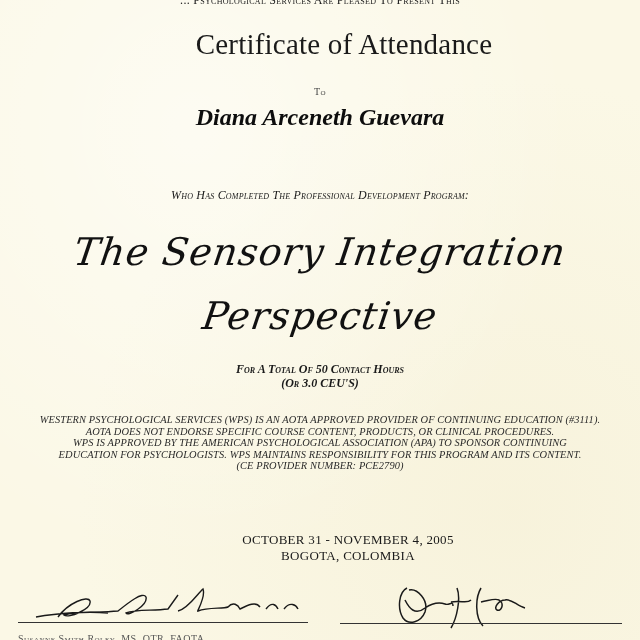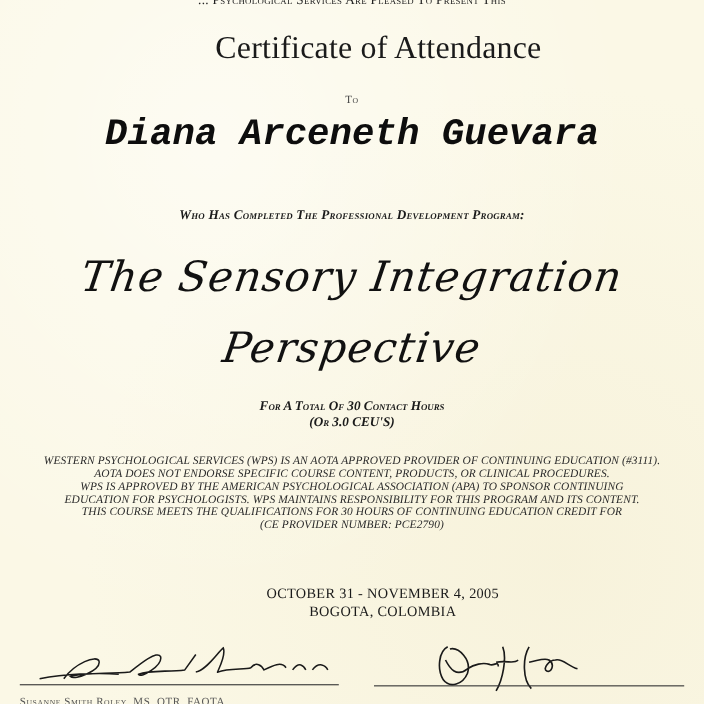--- a/index.html
+++ b/index.html
@@ -22,25 +22,25 @@
       top: -7px; font-size: 12px; letter-spacing: 0.3px; font-variant: small-caps;
       color: #222;
     }
     .cert-title {
       top: 28px; font-size: 29px; font-weight: normal; letter-spacing: 0.2px; color: #1a1a1a; padding-left: 24px;
     }
     .to-label {
       top: 86px; font-size: 10px; font-variant: small-caps; color: #444; letter-spacing: 0.5px;
     }
     .recipient {
-      top: 104px; font-size: 34px; font-weight: bold; font-style: italic; color: #0d0d0d;
-      font-family: Liberation Mono, monospace;
+      top: 104px; font-size: 24px; font-weight: bold; font-style: italic; color: #0d0d0d;
+      font-family: Liberation Serif, serif;
     }
     .completed {
-      top: 188px; font-size: 12px; font-weight: bold; font-style: italic; font-variant: small-caps;
+      top: 188px; font-size: 12px; font-weight: normal; font-style: italic; font-variant: small-caps;
       color: #1a1a1a; letter-spacing: 0.2px;
     }
     .program {
       font-family: "DejaVu Serif", serif; font-style: italic; color: #111;
       font-size: 38px; letter-spacing: 1px;
       transform: skewX(-8deg);
     }
     .program-l1 { top: 230px; }
     .program-l2 { top: 294px; }
     .hours {
@@ -78,30 +78,29 @@
 <div class="center to-label">To</div>
 
 <div class="center recipient">Diana Arceneth Guevara</div>
 
 <div class="center completed">Who Has Completed The Professional Development Program:</div>
 
 <div class="center program program-l1">The Sensory Integration</div>
 <div class="center program program-l2">Perspective</div>
 
 <div class="center hours">
-  <div>For A Total Of 30 Contact Hours</div>
+  <div>For A Total Of 50 Contact Hours</div>
   <div>(Or 3.0 CEU'S)</div>
 </div>
 
 <div class="center disclaimer">
   <div>Western Psychological Services (WPS) is an AOTA approved provider of continuing education (#3111).</div>
   <div>AOTA does not endorse specific course content, products, or clinical procedures.</div>
   <div>WPS is approved by the American Psychological Association (APA) to sponsor continuing</div>
   <div>education for psychologists.  WPS maintains responsibility for this program and its content.</div>
-  <div>This course meets the qualifications for 30 hours of continuing education credit for</div>
   <div>(CE Provider Number: PCE2790)</div>
 </div>
 
 <div class="center dates">
   <div>OCTOBER 31 - NOVEMBER 4, 2005</div>
   <div>BOGOTA, COLOMBIA</div>
 </div>
 
 <svg class="sig-svg" style="left:28px; top:583px;" width="290" height="42" viewBox="0 0 290 42">
   <path d="M8 34 C 30 30, 60 28, 80 30 M30 34 C 40 20, 60 12, 62 18 C 64 26, 40 36, 36 32 C 50 28, 70 30, 90 28 C 100 20, 115 8, 118 14 C 120 22, 100 34, 98 30 C 108 26, 125 28, 140 26 L 150 12 M150 28 C 160 26, 170 10, 175 6 C 178 14, 168 30, 170 28 C 180 24, 195 26, 200 24 C 205 18, 210 22, 212 26 C 220 22, 228 18, 232 24 M238 26 C 244 18, 248 22, 250 26 M256 26 C 262 18, 268 22, 270 26" fill="none" stroke="#1a1a1a" stroke-width="1.4"></path>

